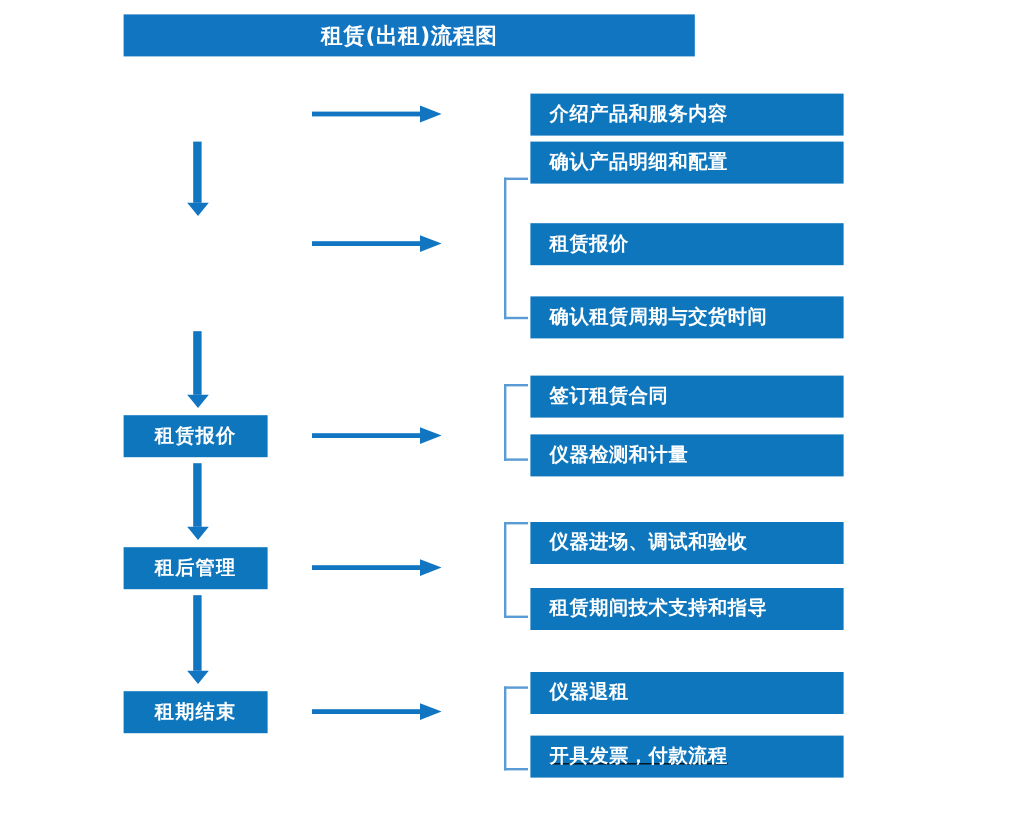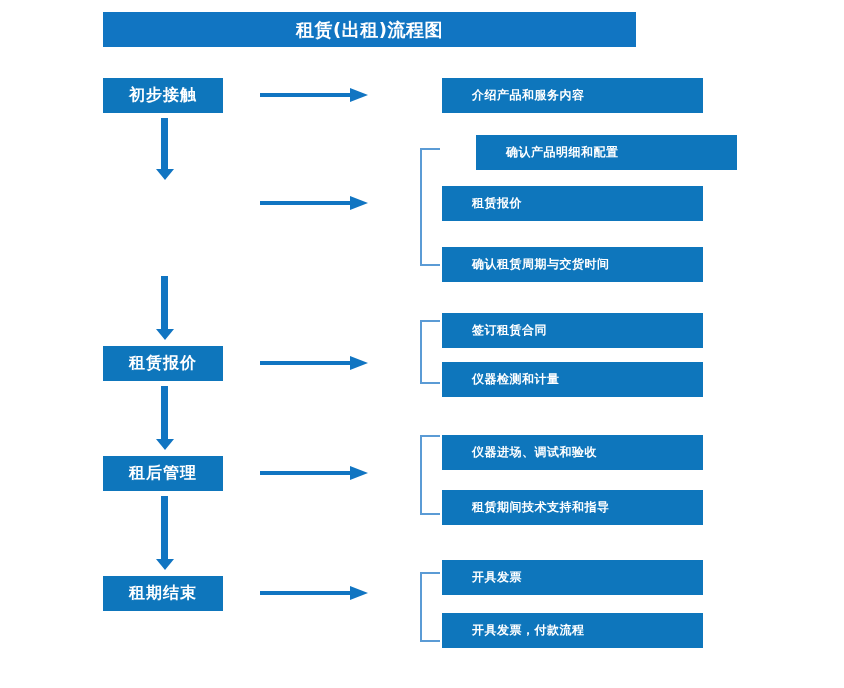--- a/index.html
+++ b/index.html
@@ -8,21 +8,21 @@
     width:844px;height:688px;
     background:#ffffff;
     font-family:"DejaVu Sans","Liberation Sans",sans-serif;
     overflow:hidden;
   }
   #canvas{position:relative;width:844px;height:688px;}
 
   
   .title-bar{
     position:absolute;
-    left:103px;top:12px;width:533px;height:35px;
+    left:103px;top:12px;width:476px;height:35px;
     background:#1175C2;
     display:flex;align-items:center;justify-content:center;
   }
   .title-bar .title-text{
     color:#ffffff;font-size:18px;font-weight:bold;letter-spacing:.5px;
   }
 
   
   .stage-box{
     position:absolute;
@@ -35,22 +35,22 @@
   }
 
   
   .detail-box{
     position:absolute;
     left:442px;width:261px;height:35px;
     background:#0E76BC;
     display:flex;align-items:center;
   }
   .detail-box .detail-label{
-    color:#ffffff;font-size:12px;font-weight:bold;
-    padding-left:30px;letter-spacing:.5px;white-space:nowrap;
+    color:#ffffff;font-size:16px;font-weight:bold;
+    padding-left:16px;letter-spacing:.5px;white-space:nowrap;
   }
 
   
   .h-arrow{position:absolute;height:14px;width:108px;}
   .h-arrow .shaft{
     position:absolute;left:0;top:5px;width:92px;height:4px;background:#1175C2;
   }
   .h-arrow .head{
     position:absolute;left:90px;top:0;width:0;height:0;
     border-top:7px solid transparent;
@@ -81,42 +81,39 @@
 </style>
 </head>
 <body>
 
 <div id="canvas">
 
   <div class="title-bar">
     <span class="title-text">租赁(出租)流程图</span>
   </div>
 
-  <div class="stage-box" style="top:78px;">
-    <span class="stage-label">初步接触</span>
-  </div>
   <div class="h-arrow" style="left:260px;top:88px;">
     <div class="shaft"></div>
     <div class="head"></div>
   </div>
   <div class="detail-box" style="top:78px;">
     <span class="detail-label">介绍产品和服务内容</span>
   </div>
 
   <div class="v-arrow" style="top:118px;height:62px;">
     <div class="shaft" style="height:51px;"></div>
     <div class="head" style="top:51px;"></div>
   </div>
 
   <div class="h-arrow" style="left:260px;top:196px;">
     <div class="shaft"></div>
     <div class="head"></div>
   </div>
   <div class="bracket" style="top:148px;height:118px;"></div>
-  <div class="detail-box" style="top:135px;margin-left:34px;">
+  <div class="detail-box" style="top:118px;">
     <span class="detail-label">确认产品明细和配置</span>
   </div>
   <div class="detail-box" style="top:186px;">
     <span class="detail-label">租赁报价</span>
   </div>
   <div class="detail-box" style="top:247px;">
     <span class="detail-label">确认租赁周期与交货时间</span>
   </div>
 
   <div class="v-arrow" style="top:276px;height:64px;">
@@ -166,19 +163,19 @@
 
   <div class="stage-box" style="top:576px;justify-content:center;">
     <span class="stage-label">租期结束</span>
   </div>
   <div class="h-arrow" style="left:260px;top:586px;">
     <div class="shaft"></div>
     <div class="head"></div>
   </div>
   <div class="bracket" style="top:572px;height:70px;"></div>
   <div class="detail-box" style="top:560px;">
-    <span class="detail-label">开具发票</span>
+    <span class="detail-label">仪器退租</span>
   </div>
-  <div class="detail-box" style="top:613px;">
+  <div class="detail-box" style="top:613px;text-decoration:underline;">
     <span class="detail-label">开具发票，付款流程</span>
   </div>
 
 </div>
 
 </body></html>

